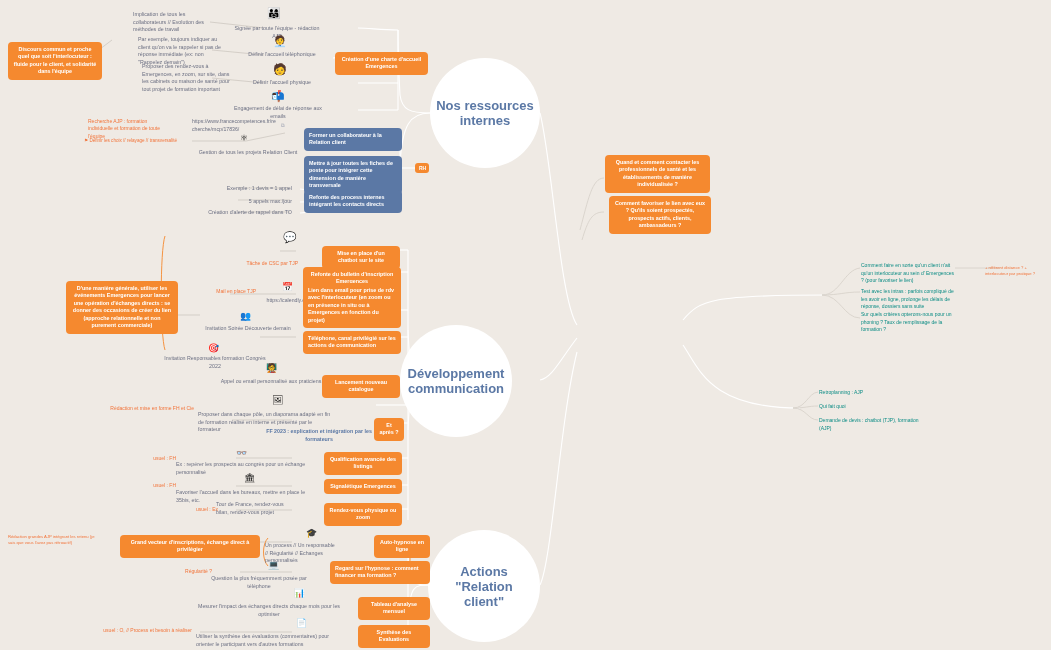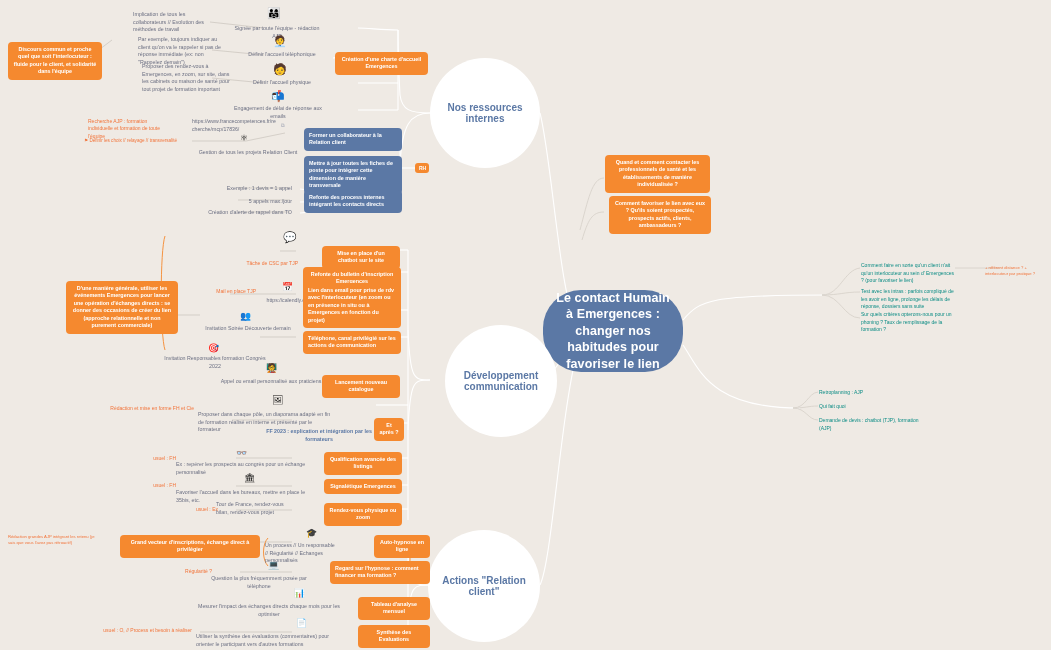--- a/index.html
+++ b/index.html
@@ -18,21 +18,21 @@
   .center-node {
     background: #5b78a5; color:#ffffff;
     border-radius: 38px;
     display:flex; align-items:center; justify-content:center; text-align:center;
     font-size: 12.5px; font-weight: 700; line-height: 1.32; padding: 6px 10px;
     letter-spacing: .1px;
   }
   .circle-white {
     background:#ffffff; border-radius:50%;
     display:flex; align-items:center; justify-content:center; text-align:center;
-    color:#5b78a5; font-size:10px; font-weight:700; padding:6px;
+    color:#5b78a5; font-size:13px; font-weight:700; padding:6px;
   }
   .circle-teal {
     background:#0c8c85; border-radius:50%;
     display:flex; align-items:center; justify-content:center; text-align:center;
     color:#ffffff; font-size:7.4px; font-weight:700; padding:8px; line-height:1.3;
   }
   .box-orange {
     background:#f5892f; color:#ffffff; border-radius:4px;
     font-size:5.4px; font-weight:700; line-height:1.38;
     padding:4px 5px; text-align:center;
@@ -158,28 +158,25 @@
       <path d="M604,212 C592,212 588,220 582,240"></path>
     </g>
 
     <g fill="none" stroke="#f5892f" stroke-width="0.9">
       <path d="M268,538 C262,544 262,560 268,566"></path>
       <path d="M404,536 C412,546 412,572 404,582"></path>
       <path d="M165,236 C160,250 160,335 165,350"></path>
     </g>
   </svg>
 
-  <div class="node center-node" style="left:543px; top:290px; width:140px; height:82px;">
-    <span>Le contact Humain à Emergences : changer nos habitudes pour favoriser le lien</span>
-  </div>
 
   <div class="node circle-white" style="left:430px; top:58px; width:110px; height:110px;">
     <span>Nos ressources internes</span>
   </div>
-  <div class="node circle-white" style="left:445px; top:325px; width:112px; height:112px;">
+  <div class="node circle-white" style="left:400px; top:325px; width:112px; height:112px;">
     <span>Développement communication</span>
   </div>
   <div class="node circle-white" style="left:428px; top:530px; width:112px; height:112px;">
     <span>Actions "Relation client"</span>
   </div>
 
 
   <div class="node txt-teal" style="left:861px; top:262px; width:96px;">Comment faire en sorte qu'un client n'ait qu'un interlocuteur au sein d' Emergences ? (pour favoriser le lien)</div>
   <div class="node txt-teal" style="left:861px; top:288px; width:96px;">Test avec les intras : parfois compliqué de les avoir en ligne, prolonge les délais de réponse, dossiers sans suite</div>
   <div class="node txt-teal" style="left:861px; top:311px; width:96px;">Sur quels critères opterons-nous pour un phoning ? Taux de remplissage de la formation ?</div>

